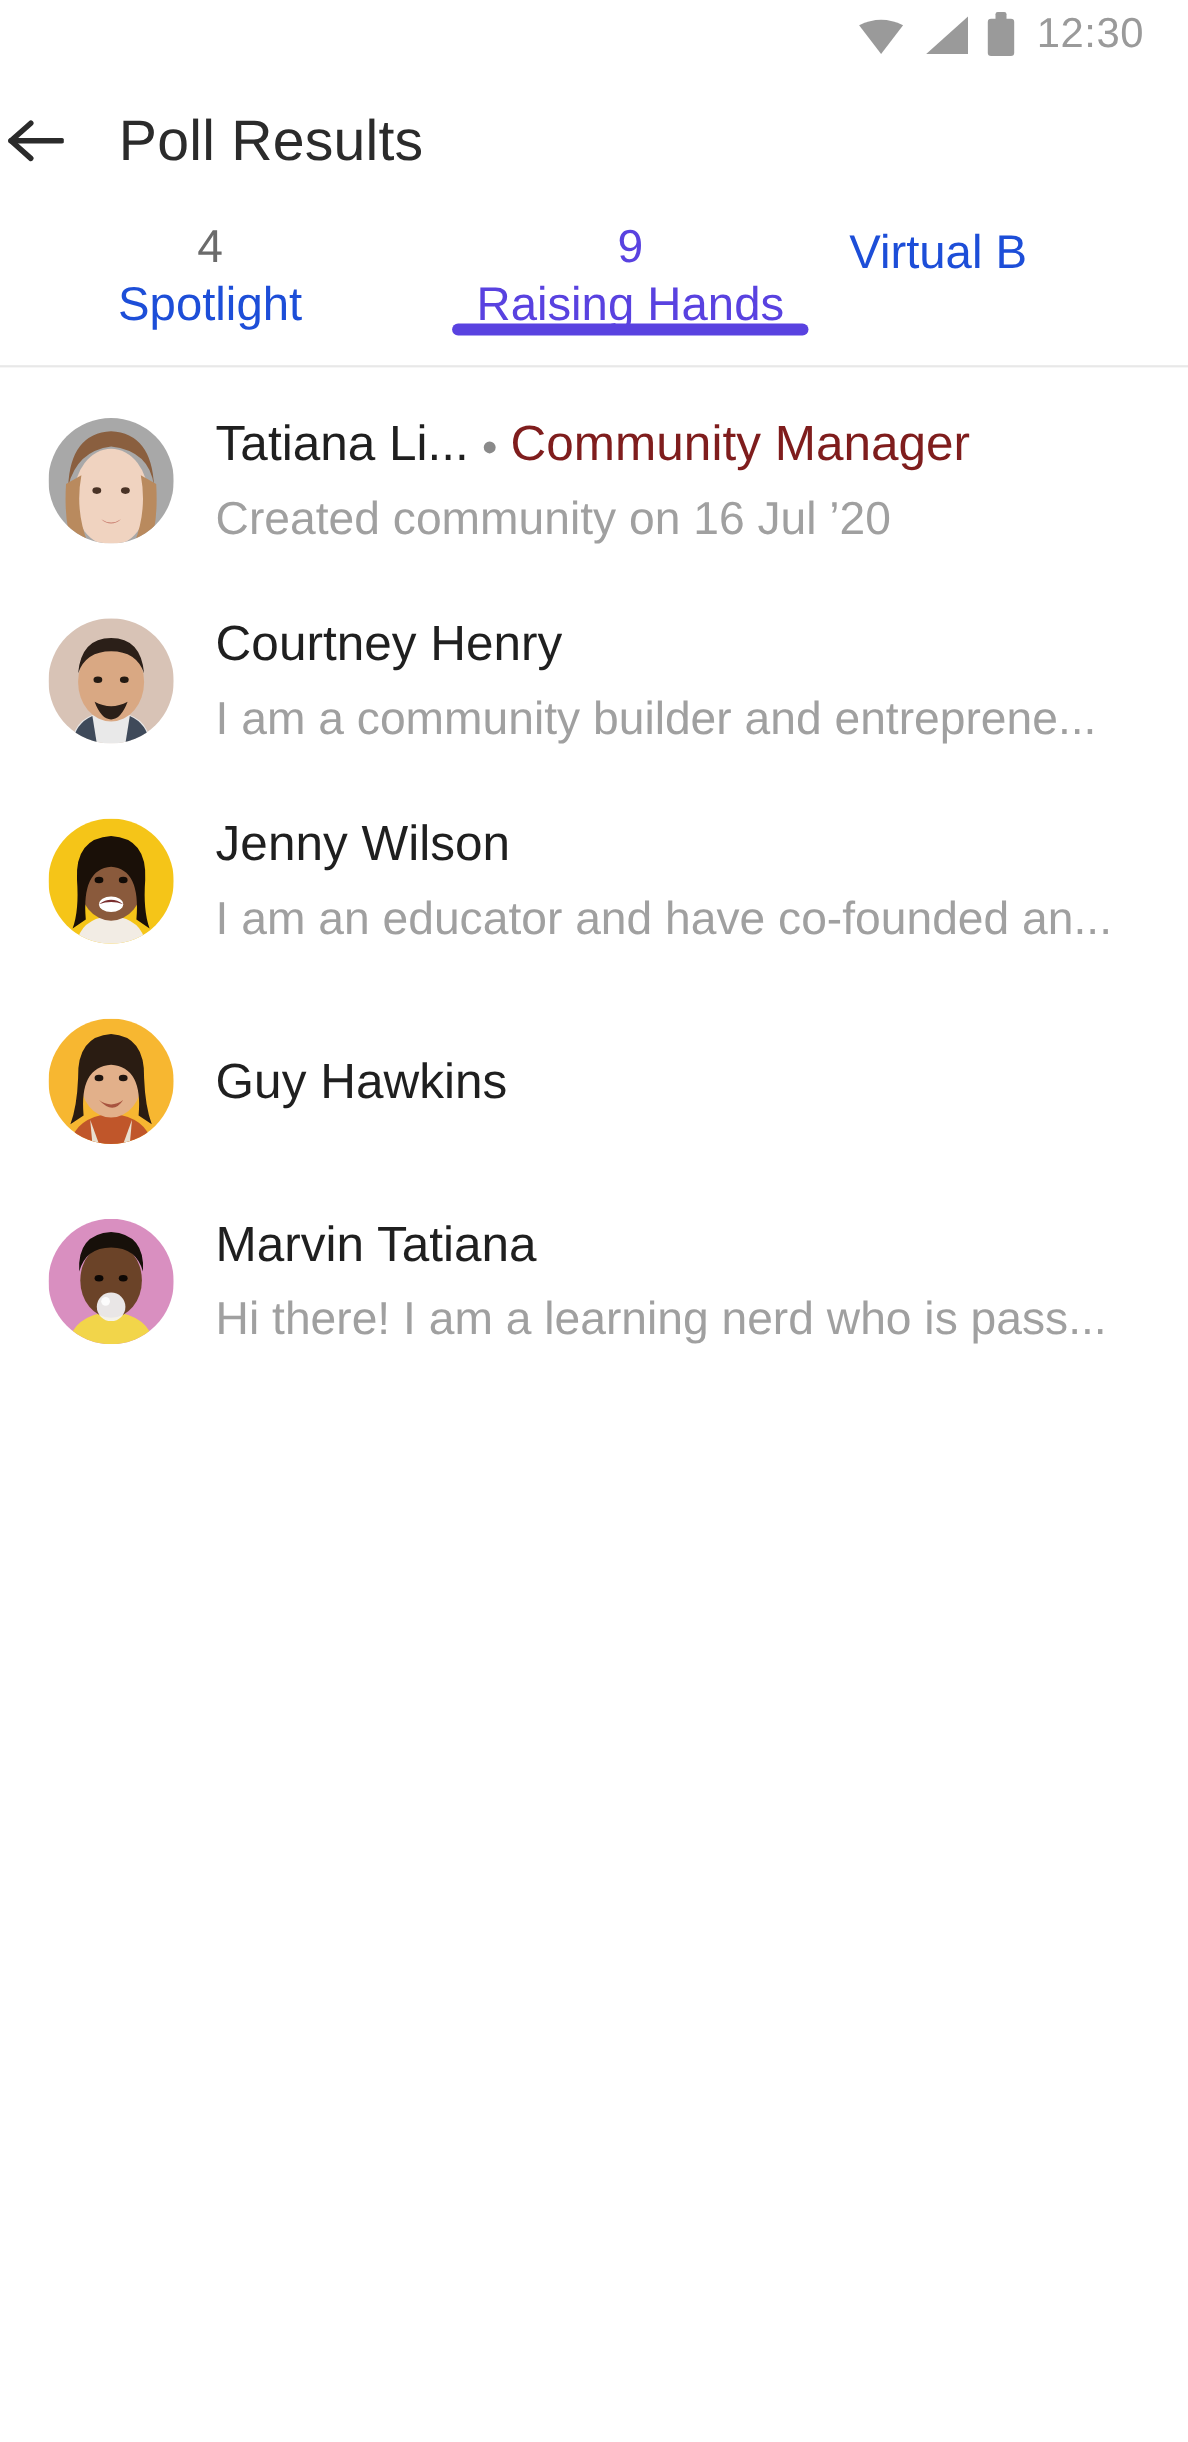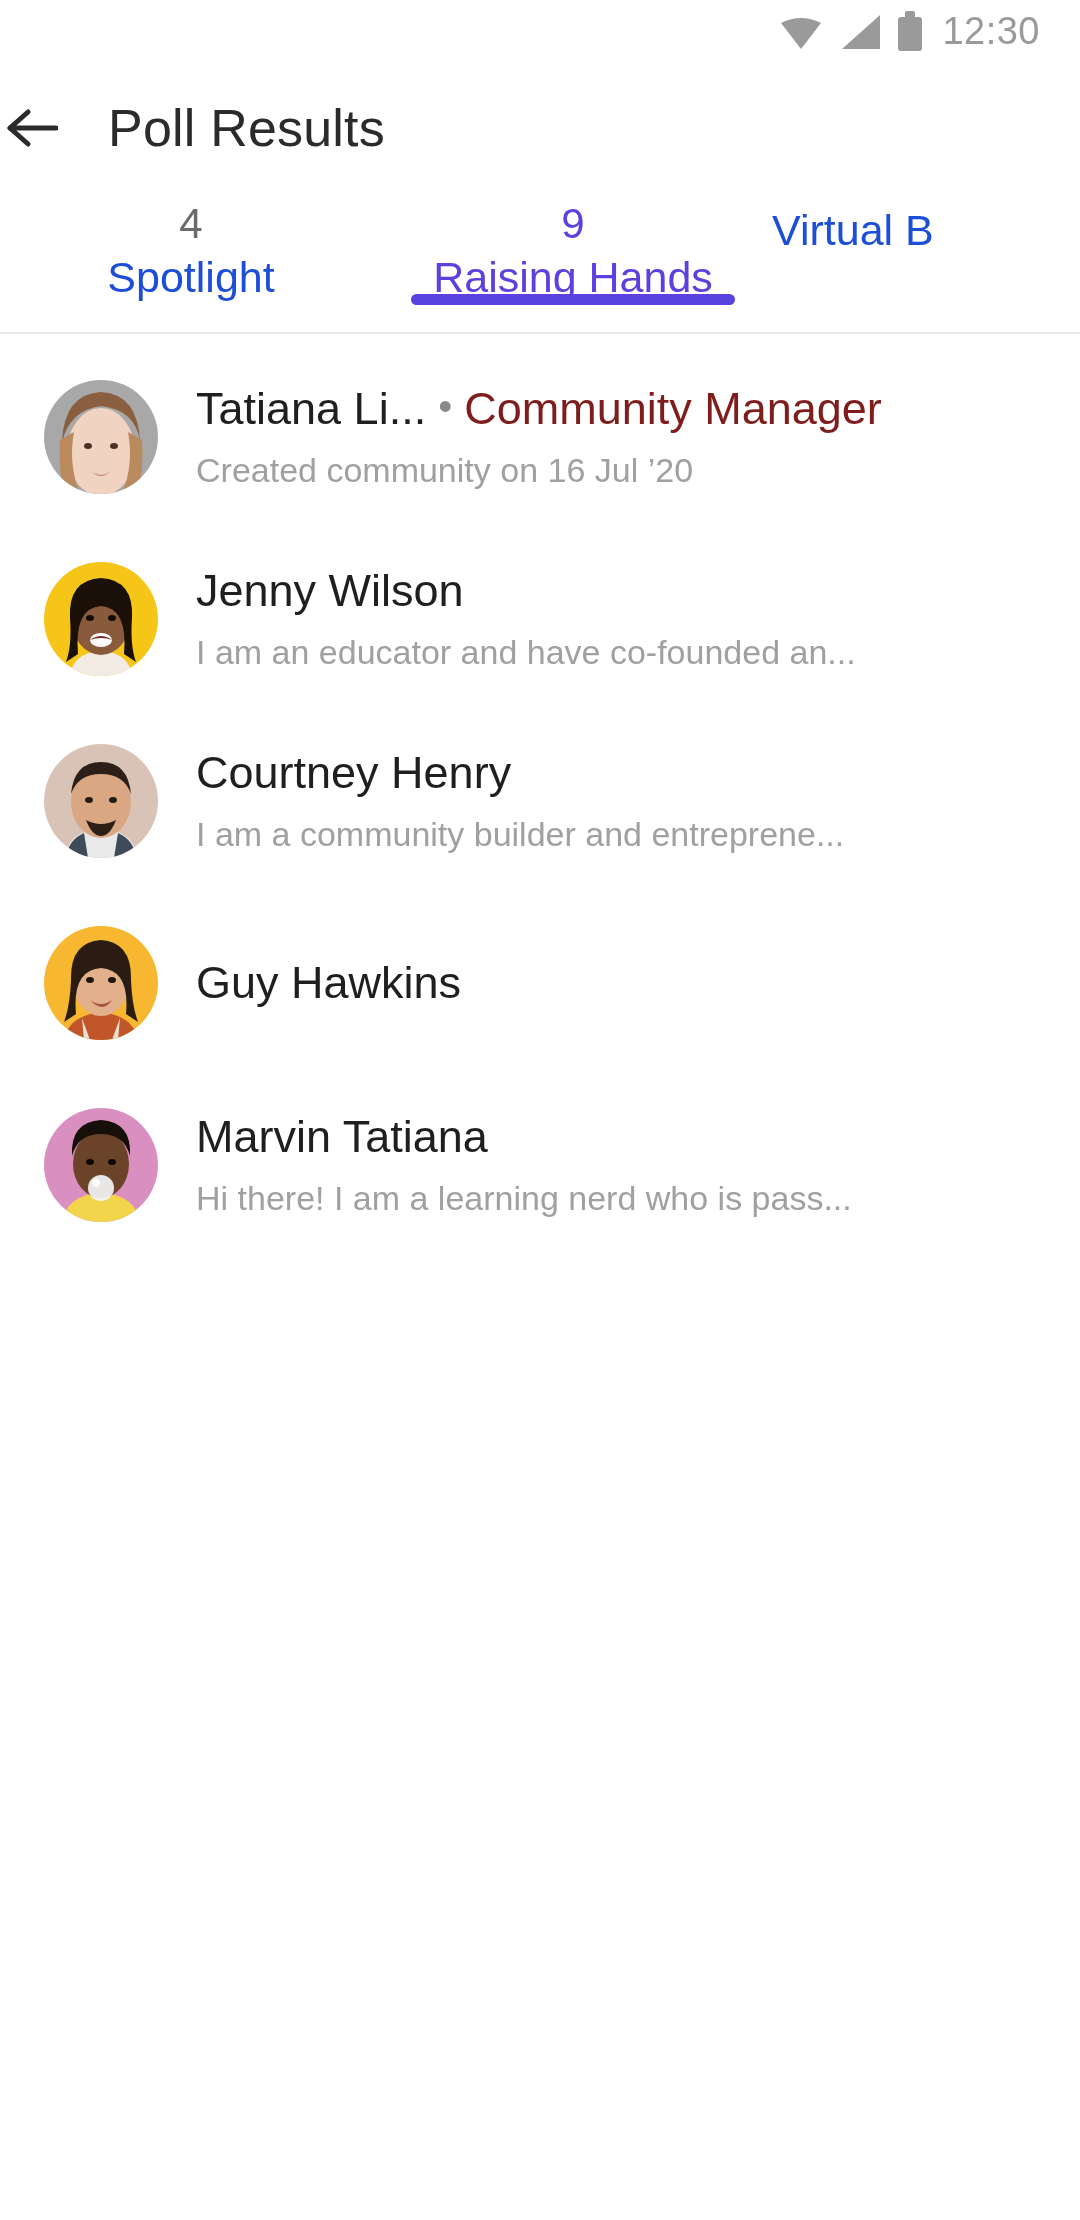--- a/index.html
+++ b/index.html
@@ -80,28 +80,28 @@
     display:flex; align-items:center; gap:38px;
     padding:26px 44px 26px 44px; height:182px; cursor:pointer;
   }
   .avatar {
     width:114px; height:114px; border-radius:50%;
     flex:0 0 auto; overflow:hidden; position:relative;
   }
   .avatar .face { position:absolute; inset:0; }
   .row-text { flex:1 1 auto; min-width:0; }
   .row-title-line {
-    display:flex; align-items:flex-start; white-space:nowrap;
+    display:flex; align-items:flex-end; white-space:nowrap;
     font-size:45px; line-height:1.3;
   }
   .row-name { color:#1f1f1f; font-weight:400; }
   .row-sep { color:#8a8a8a; margin:0 12px; font-size:40px; }
   .row-role { color:#7f1d1d; }
   .row-sub {
-    font-size:34px; color:#a0a0a0; line-height:1.35;
+    font-size:42px; color:#a0a0a0; line-height:1.35;
     margin-top:10px; white-space:nowrap; overflow:hidden;
   }
 </style>
 </head>
 <body>
 
 <div class="phone">
 
   <div class="statusbar">
     <div class="sb-icons">
@@ -172,41 +172,20 @@
           <span class="row-sep">•</span>
           <span class="row-role">Community Manager</span>
         </div>
         <div class="row-sub">Created community on 16 Jul ’20</div>
       </div>
     </div>
 
     <div class="row">
       <div class="avatar">
         <svg class="face" viewBox="0 0 114 114" preserveAspectRatio="xMidYMid slice">
-          <rect width="114" height="114" fill="#f5c518"></rect>
-          <path d="M26 114 Q28 92 57 88 Q86 92 88 114Z" fill="#f2ece4"></path>
-          <ellipse cx="57" cy="58" rx="29" ry="35" fill="#8a5a3c"></ellipse>
-          <path d="M26 56 Q24 18 57 16 Q90 18 88 56 Q86 84 92 100 L80 92 Q84 46 57 44 Q30 46 34 92 L22 100 Q28 84 26 56Z" fill="#1a1008"></path>
-          <ellipse cx="46" cy="56" rx="4" ry="3" fill="#120b06"></ellipse>
-          <ellipse cx="68" cy="56" rx="4" ry="3" fill="#120b06"></ellipse>
-          <ellipse cx="57" cy="78" rx="11" ry="7" fill="#ffffff"></ellipse>
-          <path d="M46 78 Q57 70 68 78 Q57 74 46 78Z" fill="#7a2f2f"></path>
-        </svg>
-      </div>
-      <div class="row-text">
-        <div class="row-title-line">
-          <span class="row-name">Jenny Wilson</span>
-        </div>
-        <div class="row-sub">I am an educator and have co-founded an...</div>
-      </div>
-    </div>
-
-    <div class="row">
-      <div class="avatar">
-        <svg class="face" viewBox="0 0 114 114" preserveAspectRatio="xMidYMid slice">
           <rect width="114" height="114" fill="#d8c3b6"></rect>
           <path d="M22 114 Q22 88 57 84 Q92 88 92 114Z" fill="#e9e9e9"></path>
           <path d="M22 114 Q24 96 40 89 L44 114Z" fill="#3f4a5a"></path>
           <path d="M92 114 Q90 96 74 89 L70 114Z" fill="#3f4a5a"></path>
           <ellipse cx="57" cy="58" rx="30" ry="36" fill="#d9a883"></ellipse>
           <path d="M27 50 Q30 18 57 18 Q84 18 87 50 Q80 30 57 30 Q34 30 27 50Z" fill="#2b1f18"></path>
           <ellipse cx="45" cy="56" rx="4" ry="3" fill="#241a12"></ellipse>
           <ellipse cx="69" cy="56" rx="4" ry="3" fill="#241a12"></ellipse>
           <path d="M42 76 Q57 84 72 76 Q66 92 57 92 Q48 92 42 76Z" fill="#2b1f18"></path>
         </svg>
@@ -215,20 +194,41 @@
         <div class="row-title-line">
           <span class="row-name">Courtney Henry</span>
         </div>
         <div class="row-sub">I am a community builder and entreprene...</div>
       </div>
     </div>
 
     <div class="row">
       <div class="avatar">
         <svg class="face" viewBox="0 0 114 114" preserveAspectRatio="xMidYMid slice">
+          <rect width="114" height="114" fill="#f5c518"></rect>
+          <path d="M26 114 Q28 92 57 88 Q86 92 88 114Z" fill="#f2ece4"></path>
+          <ellipse cx="57" cy="58" rx="29" ry="35" fill="#8a5a3c"></ellipse>
+          <path d="M26 56 Q24 18 57 16 Q90 18 88 56 Q86 84 92 100 L80 92 Q84 46 57 44 Q30 46 34 92 L22 100 Q28 84 26 56Z" fill="#1a1008"></path>
+          <ellipse cx="46" cy="56" rx="4" ry="3" fill="#120b06"></ellipse>
+          <ellipse cx="68" cy="56" rx="4" ry="3" fill="#120b06"></ellipse>
+          <ellipse cx="57" cy="78" rx="11" ry="7" fill="#ffffff"></ellipse>
+          <path d="M46 78 Q57 70 68 78 Q57 74 46 78Z" fill="#7a2f2f"></path>
+        </svg>
+      </div>
+      <div class="row-text">
+        <div class="row-title-line">
+          <span class="row-name">Jenny Wilson</span>
+        </div>
+        <div class="row-sub">I am an educator and have co-founded an...</div>
+      </div>
+    </div>
+
+    <div class="row">
+      <div class="avatar">
+        <svg class="face" viewBox="0 0 114 114" preserveAspectRatio="xMidYMid slice">
           <rect width="114" height="114" fill="#f7b731"></rect>
           <path d="M20 114 Q24 90 57 86 Q90 90 94 114Z" fill="#c0562a"></path>
           <path d="M38 92 L46 114 L40 114Z" fill="#e8e0d0"></path>
           <path d="M76 92 L68 114 L74 114Z" fill="#e8e0d0"></path>
           <ellipse cx="57" cy="56" rx="28" ry="34" fill="#e2b08a"></ellipse>
           <path d="M27 54 Q26 16 57 14 Q88 16 87 54 Q88 80 94 96 L82 88 Q86 44 57 42 Q28 44 32 88 L20 96 Q26 80 27 54Z" fill="#2a1c12"></path>
           <ellipse cx="46" cy="54" rx="4" ry="3" fill="#1f1510"></ellipse>
           <ellipse cx="68" cy="54" rx="4" ry="3" fill="#1f1510"></ellipse>
           <path d="M46 74 Q57 82 68 74 Q59 88 46 74Z" fill="#a8543f"></path>
         </svg>

